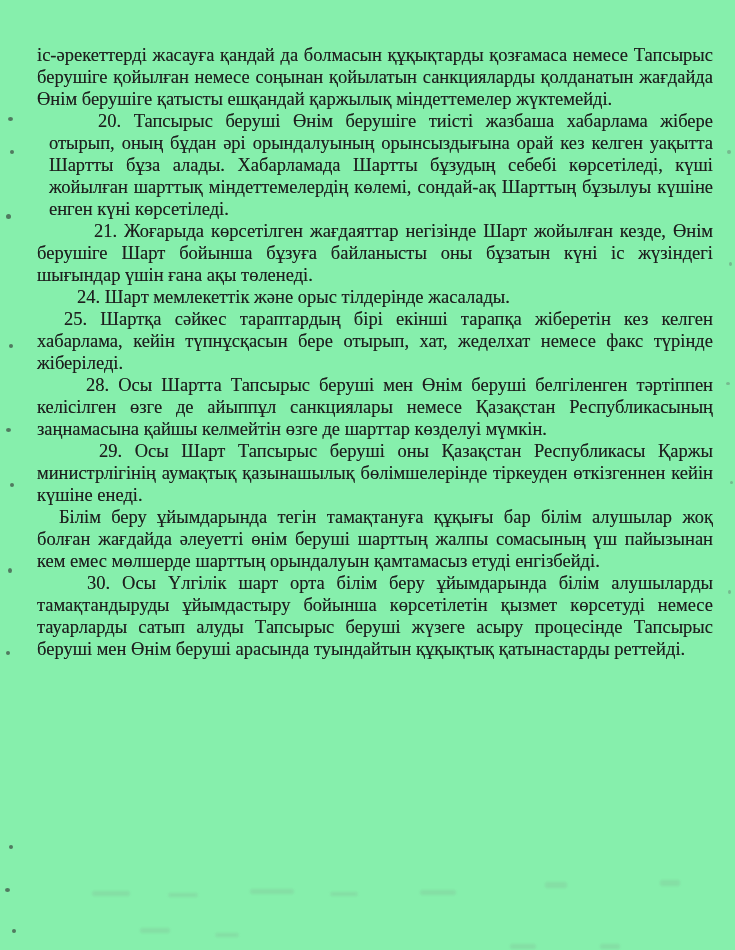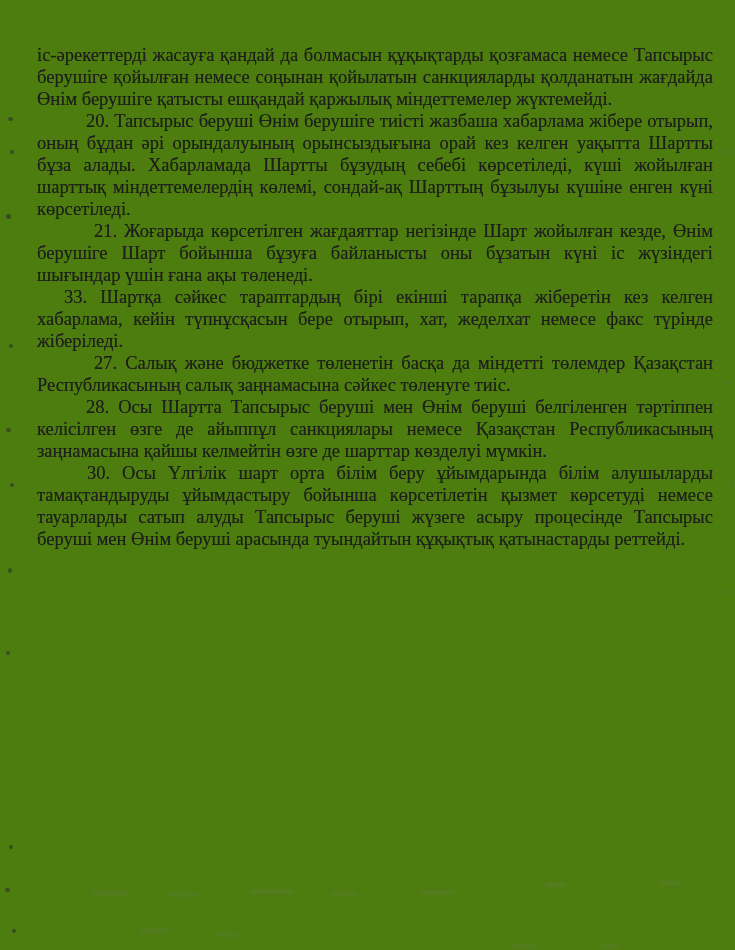--- a/index.html
+++ b/index.html
@@ -10,21 +10,21 @@
   body {
     width: 735px;
     height: 950px;
     position: relative;
     overflow: hidden;
     font-family: "Liberation Serif", "DejaVu Serif", serif;
   }
   .page {
     position: absolute;
     inset: 0;
-    background: #4d7c0f;
+    background: #86efac;
   }
   .textblock {
     position: absolute;
     left: 37px;
     top: 44px;
     width: 676px;
     color: #1e1e1e;
     font-size: 18.5px;
     line-height: 22px;
     text-align: justify;
@@ -43,25 +43,27 @@
   .speck.mid    { background: rgba(90,90,90,0.35); filter: blur(0.6px); }
   .speck.faint  { background: rgba(130,130,130,0.14); filter: blur(1px); border-radius: 2px; }
 </style>
 </head>
 <body>
 
 <div class="page">
 
   <div class="textblock">
       <p style="text-indent: 0px;">іс-әрекеттерді жасауға қандай да болмасын құқықтарды қозғамаса немесе Тапсырыс берушіге қойылған немесе соңынан қойылатын санкцияларды қолданатын жағдайда Өнім берушіге қатысты ешқандай қаржылық міндеттемелер жүктемейді.</p>
-      <p style="text-indent: 49px;">20. Тапсырыс беруші Өнім берушіге тиісті жазбаша хабарлама жібере отырып, оның бұдан әрі орындалуының орынсыздығына орай кез келген уақытта Шартты бұза алады. Хабарламада Шартты бұзудың себебі көрсетіледі, күші жойылған шарттық міндеттемелердің көлемі, сондай-ақ Шарттың бұзылуы күшіне енген күні көрсетіледі.</p>
+      <p style="text-indent: 49px; margin-left: 12px;">20. Тапсырыс беруші Өнім берушіге тиісті жазбаша хабарлама жібере отырып, оның бұдан әрі орындалуының орынсыздығына орай кез келген уақытта Шартты бұза алады. Хабарламада Шартты бұзудың себебі көрсетіледі, күші жойылған шарттық міндеттемелердің көлемі, сондай-ақ Шарттың бұзылуы күшіне енген күні көрсетіледі.</p>
       <p style="text-indent: 57px;">21. Жоғарыда көрсетілген жағдаяттар негізінде Шарт жойылған кезде, Өнім берушіге Шарт бойынша бұзуға байланысты оны бұзатын күні іс жүзіндегі шығындар үшін ғана ақы төленеді.</p>
-      <p style="text-indent: 27px;">33. Шартқа сәйкес тараптардың бірі екінші тарапқа жіберетін кез келген хабарлама, кейін түпнұсқасын бере отырып, хат, жеделхат немесе факс түрінде жіберіледі.</p>
-      <p style="text-indent: 57px;">27. Салық және бюджетке төленетін басқа да міндетті төлемдер Қазақстан Республикасының салық заңнамасына сәйкес төленуге тиіс.</p>
+      <p style="text-indent: 40px;">24. Шарт мемлекеттік және орыс тілдерінде жасалады.</p>
+      <p style="text-indent: 27px;">25. Шартқа сәйкес тараптардың бірі екінші тарапқа жіберетін кез келген хабарлама, кейін түпнұсқасын бере отырып, хат, жеделхат немесе факс түрінде жіберіледі.</p>
       <p style="text-indent: 49px;">28. Осы Шартта Тапсырыс беруші мен Өнім беруші белгіленген тәртіппен келісілген өзге де айыппұл санкциялары немесе Қазақстан Республикасының заңнамасына қайшы келмейтін өзге де шарттар көзделуі мүмкін.</p>
+      <p style="text-indent: 62px;">29. Осы Шарт Тапсырыс беруші оны Қазақстан Республикасы Қаржы министрлігінің аумақтық қазынашылық бөлімшелерінде тіркеуден өткізгеннен кейін күшіне енеді.</p>
+      <p style="text-indent: 22px;">Білім беру ұйымдарында тегін тамақтануға құқығы бар білім алушылар жоқ болған жағдайда әлеуетті өнім беруші шарттың жалпы сомасының үш пайызынан кем емес мөлшерде шарттың орындалуын қамтамасыз етуді енгізбейді.</p>
       <p style="text-indent: 50px;">30. Осы Үлгілік шарт орта білім беру ұйымдарында білім алушыларды тамақтандыруды ұйымдастыру бойынша көрсетілетін қызмет көрсетуді немесе тауарларды сатып алуды Тапсырыс беруші жүзеге асыру процесінде Тапсырыс беруші мен Өнім беруші арасында туындайтын құқықтық қатынастарды реттейді.</p>
     </div>
 
   <div>
     <div class="speck dark" style="left:8px;  top:117px; width:5px; height:4px;"></div>
     <div class="speck dark" style="left:10px; top:150px; width:4px; height:4px;"></div>
     <div class="speck dark" style="left:6px;  top:214px; width:5px; height:5px;"></div>
     <div class="speck dark" style="left:9px;  top:344px; width:4px; height:4px;"></div>
     <div class="speck dark" style="left:6px;  top:428px; width:5px; height:4px;"></div>
     <div class="speck dark" style="left:10px; top:483px; width:4px; height:4px;"></div>

